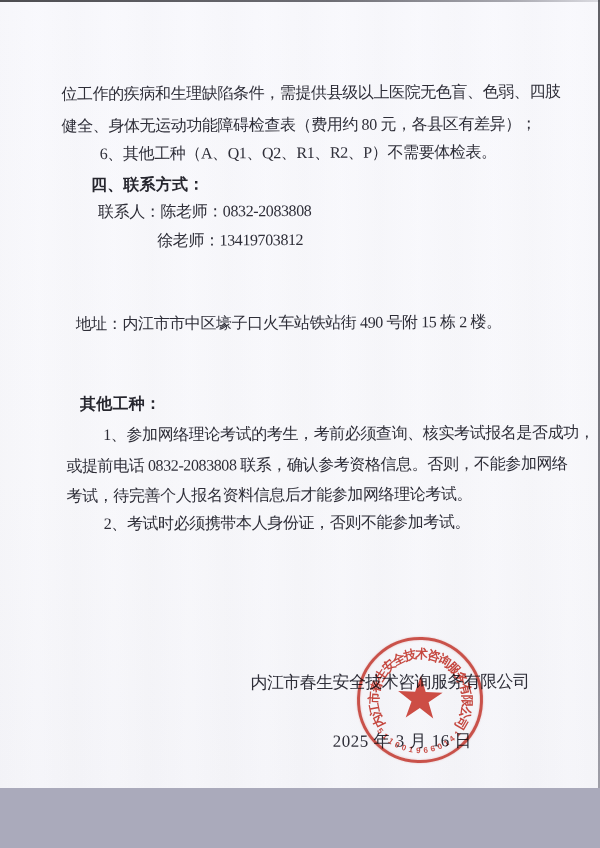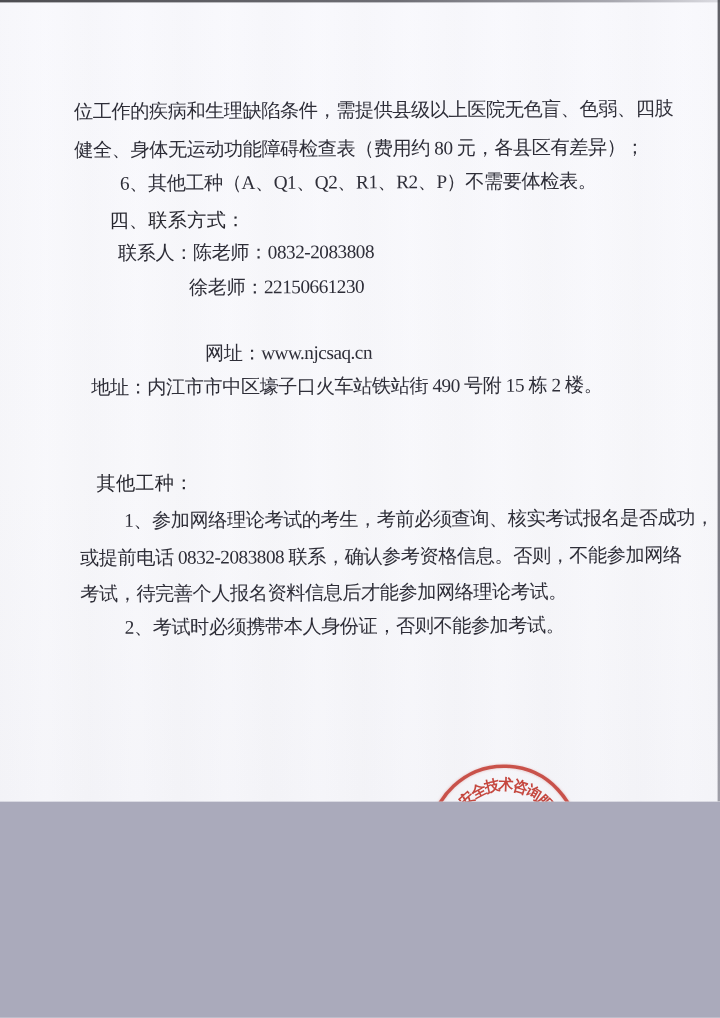--- a/index.html
+++ b/index.html
@@ -2,21 +2,21 @@
 <html><head>
 <meta charset="utf-8">
 <style>
   html,body{margin:0;padding:0;}
   body{
     width:600px;height:848px;overflow:hidden;
     font-family:"Liberation Serif", serif;
     background:#aab;
   }
   .page{
-    position:relative;width:600px;height:668px;
+    position:relative;width:600px;height:788px;
     background:
       repeating-linear-gradient(90deg,
         rgba(205,205,220,0.10) 0px, rgba(236,236,246,0.16) 38px,
         rgba(205,205,218,0.10) 76px),
       linear-gradient(180deg,#fbfbfe 0%, #fafafc 60%, #f7f7fa 100%);
     overflow:hidden;
   }
   .scan-edge-top{
     position:absolute;top:0;left:0;width:100%;height:2px;
     background:linear-gradient(to right,#2f2f33 0%,#55555c 55%,#9a9aa2 85%,#d6d6dc 100%);
@@ -32,21 +32,21 @@
     position:absolute;inset:0;
     transform:rotate(-0.3deg);
     color:#2e2e38;
   }
   .tline{
     position:absolute;white-space:nowrap;
     font-size:16px;letter-spacing:-0.4px;line-height:22px;
   }
   .bold-head{
     font-family:"Liberation Sans", sans-serif;
-    font-weight:400;letter-spacing:0.2px;color:#26262e;
+    font-weight:700;letter-spacing:0.2px;color:#26262e;
   }
   .company-line{font-size:17px;letter-spacing:-0.6px;}
   .date-line{font-size:17px;letter-spacing:0.5px;}
   .page-num{font-size:12px;color:#3a3a44;}
   
   .seal{
     position:absolute;left:356px;top:636px;width:128px;height:128px;
     mix-blend-mode:multiply;opacity:.93;z-index:5;
     transform:rotate(2deg);
   }
@@ -89,22 +89,21 @@
   <div class="scan-speck" style="left:78px;top:838px;"></div>
 
   <div class="content">
 
     <div class="tline" style="left:63px;top:82px;">位工作的疾病和生理缺陷条件，需提供县级以上医院无色盲、色弱、四肢</div>
     <div class="tline" style="left:63px;top:114px;">健全、身体无运动功能障碍检查表（费用约 80 元，各县区有差异）；</div>
     <div class="tline" style="left:101px;top:142px;">6、其他工种（A、Q1、Q2、R1、R2、P）不需要体检表。</div>
 
     <div class="tline bold-head" style="left:92px;top:173px;">四、联系方式：</div>
     <div class="tline" style="left:99px;top:200px;">联系人：陈老师：0832-2083808</div>
-    <div class="tline" style="left:158px;top:229px;">徐老师：22150661230</div>
-    <div class="tline" style="left:171px;top:284px;">网址：www.njcsaq.cn</div>
+    <div class="tline" style="left:158px;top:229px;">徐老师：13419703812</div>
     <div class="tline" style="left:76px;top:312px;">地址：内江市市中区壕子口火车站铁站街 490 号附 15 栋 2 楼。</div>
 
     <div class="tline bold-head" style="left:80px;top:392px;">其他工种：</div>
     <div class="tline" style="left:103px;top:423px;">1、参加网络理论考试的考生，考前必须查询、核实考试报名是否成功，</div>
     <div class="tline" style="left:66px;top:454px;">或提前电话 0832-2083808 联系，确认参考资格信息。否则，不能参加网络</div>
     <div class="tline" style="left:66px;top:484px;">考试，待完善个人报名资料信息后才能参加网络理论考试。</div>
     <div class="tline" style="left:103px;top:512px;">2、考试时必须携带本人身份证，否则不能参加考试。</div>
 
     <div class="tline company-line" style="left:249px;top:672px;">内江市春生安全技术咨询服务有限公司</div>
     <div class="tline date-line" style="left:331px;top:731px;">2025 年 3 月 16 日</div>

